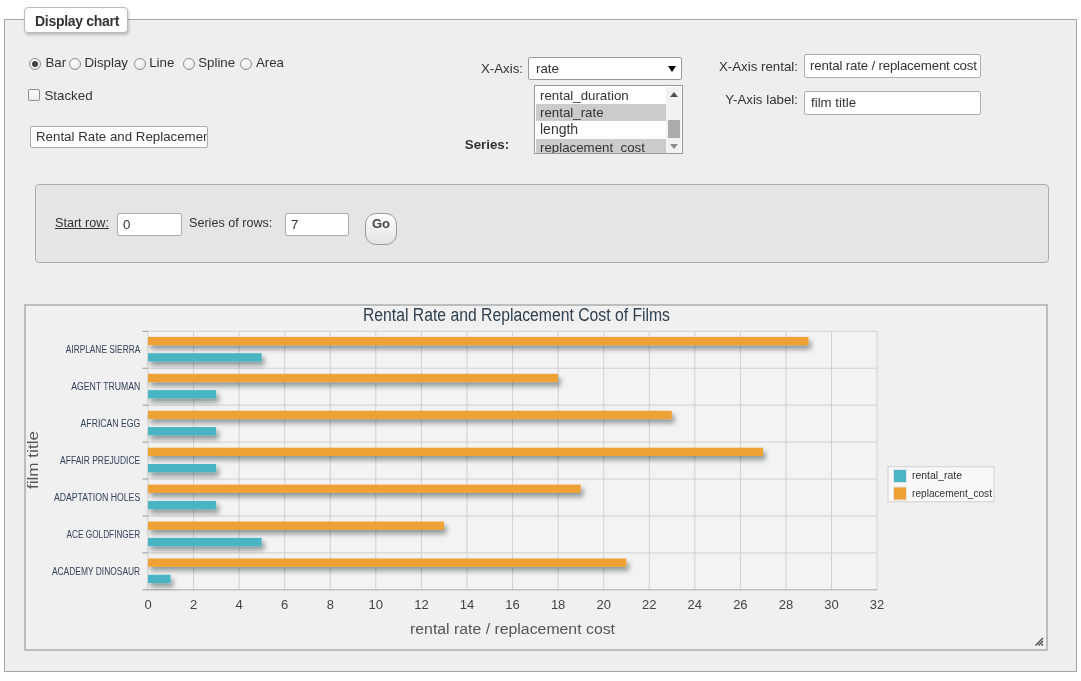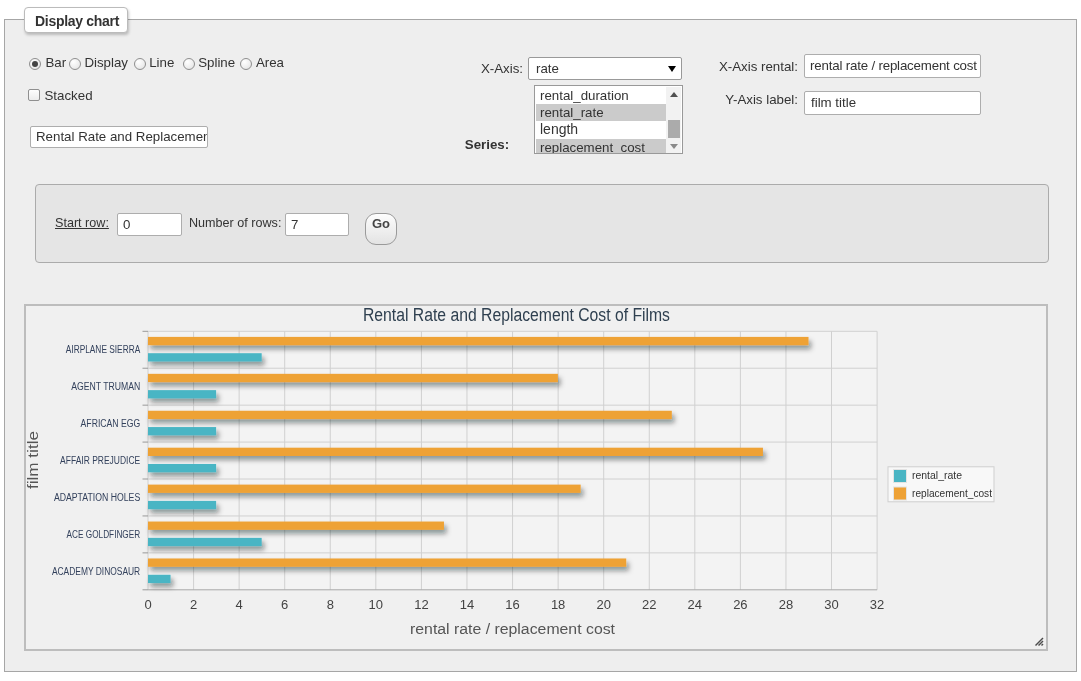--- a/index.html
+++ b/index.html
@@ -58,21 +58,21 @@
 </div>
 
 <div class="lbl" style="left:710px;top:59.9px;width:88px;text-align:right;">X-Axis rental:</div>
 <div class="inp" style="left:804px;top:53.5px;width:177px;height:24px;line-height:22px;padding-left:5px;letter-spacing:-0.18px;">rental rate / replacement cost</div>
 <div class="lbl" style="left:710px;top:93.1px;width:88px;text-align:right;">Y-Axis label:</div>
 <div class="inp" style="left:804px;top:90.5px;width:177px;height:24px;line-height:22px;padding-left:6px;">film title</div>
 
 <div class="abs" style="left:35px;top:184px;width:1012px;height:77px;background:#e5e5e5;border:1px solid #ababab;border-radius:4px;"></div>
 <div class="lbl" style="left:55px;top:217.3px;font-size:12.6px;text-decoration:underline;">Start row:</div>
 <div class="inp" style="left:117px;top:213px;width:65px;height:23px;line-height:21px;padding-left:5px;">0</div>
-<div class="lbl" style="left:189px;top:217.3px;font-size:12.6px;">Number of rows:</div>
+<div class="lbl" style="left:189px;top:217.3px;font-size:12.6px;">Series of rows:</div>
 <div class="inp" style="left:285px;top:213px;width:64px;height:23px;line-height:21px;padding-left:5px;">7</div>
 <div class="abs" style="left:365px;top:213px;width:32px;height:32px;border:1px solid #9a9a9a;border-radius:11px;background:linear-gradient(#fdfdfd,#e3e3e3);box-sizing:border-box;text-align:center;font-size:13px;font-weight:bold;color:#454545;line-height:20px;">Go</div>
 
 <div class="abs" style="left:24px;top:304px;width:1024px;height:347px;background:#f0f0f0;border:2px solid #bdbdbd;box-sizing:border-box;"></div>
 <svg class="abs" style="left:24px;top:304px;" width="1024" height="347" viewBox="0 0 1024 347">
   <defs>
     <filter id="bs" x="-20%" y="-80%" width="140%" height="300%">
       <feDropShadow dx="2.5" dy="4" stdDeviation="2.8" flood-color="#10181f" flood-opacity="0.42"></feDropShadow>
     </filter>
   </defs>

